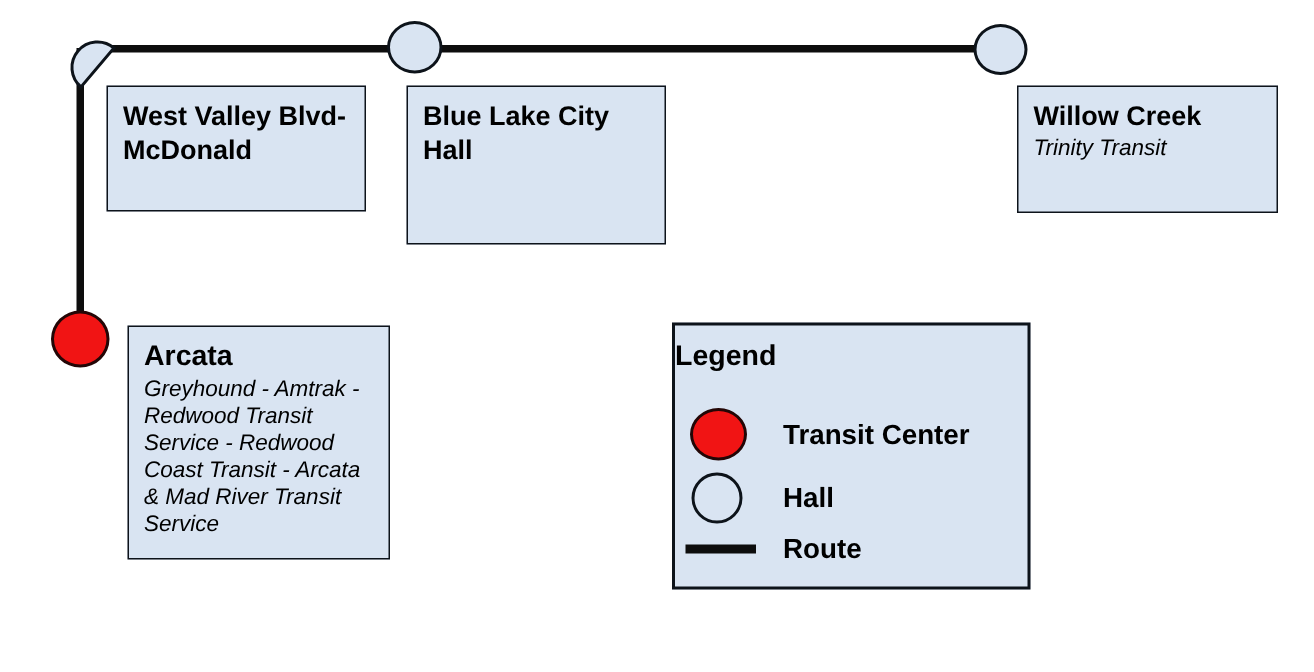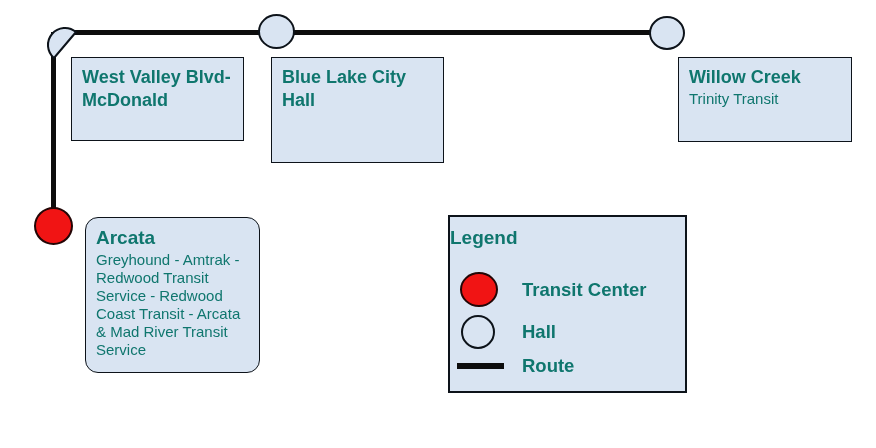--- a/index.html
+++ b/index.html
@@ -20,44 +20,44 @@
   .tcenter{left:34px;top:207px;width:39px;height:38px;}
   
   .label-box{
     position:absolute;box-sizing:border-box;
     border:1.4px solid #0d131a;
     padding:8px 10px;
   }
   .b-westvalley{left:71px;top:57px;width:173px;height:84px;}
   .b-bluelake{left:271px;top:57px;width:173px;height:106px;}
   .b-willow{left:678px;top:57px;width:174px;height:85px;}
-  .b-arcata{left:85px;top:217px;width:175px;height:156px;border-radius:13px;}
+  .b-arcata{left:85px;top:217px;width:175px;height:156px;}
   .box-title{font-weight:bold;font-size:18px;line-height:23px;white-space:pre-line;}
   .b-arcata .box-title{font-size:19px;line-height:24px;}
-  .box-sub{font-size:15px;line-height:18px;white-space:pre-line;margin-top:1px;}
+  .box-sub{font-size:15px;line-height:18px;white-space:pre-line;margin-top:1px;font-style:italic;}
   .box-sub:empty{display:none;}
   
   .legend{
     position:absolute;left:448px;top:215px;width:239px;height:178px;
     box-sizing:border-box;border:2px solid #0d131a;
   }
   .legend-title{position:absolute;top:10px;left:0;width:100%;text-align:left;font-weight:bold;font-size:19px;}
   .legend .swatch{position:absolute;box-sizing:border-box;}
   .sw-red{left:10px;top:55px;width:38px;height:35px;border-radius:50%;border:2px solid #230606;}
   .sw-stop{left:11px;top:98px;width:34px;height:34px;border-radius:50%;border:2px solid #0d131a;}
   .sw-route{left:7px;top:146px;width:47px;height:6px;}
   .legend-label{position:absolute;left:72px;transform:translateY(-50%);font-weight:bold;font-size:18.5px;white-space:nowrap;}
   .ll-1{top:73px;}
   .ll-2{top:115px;}
   .ll-3{top:149px;text-align:center;}
 </style>
 </head>
 <body>
 
-<div class="stage" style="background-color: rgb(255, 255, 255); color: #0f766e;">
+<div class="stage" style="background-color: rgb(255, 255, 255); color: #000000;">
 
   <div class="hline" style="background-color: rgb(13, 13, 13);"></div>
   <div class="vline" style="background-color: rgb(13, 13, 13);"></div>
 
   <svg class="corner-svg" width="38" height="40" viewBox="0 0 38 40">
     <path d="M 32 8 A 17 17 0 0 0 10 34 Z" stroke-width="2" fill="#d9e4f2" stroke="#0d131a"></path>
   </svg>
 
   <div class="circle c-bluelake" style="background-color: rgb(217, 228, 242); border-color: rgb(13, 19, 26);"></div>
   <div class="circle c-willow" style="background-color: rgb(217, 228, 242); border-color: rgb(13, 19, 26);"></div>

